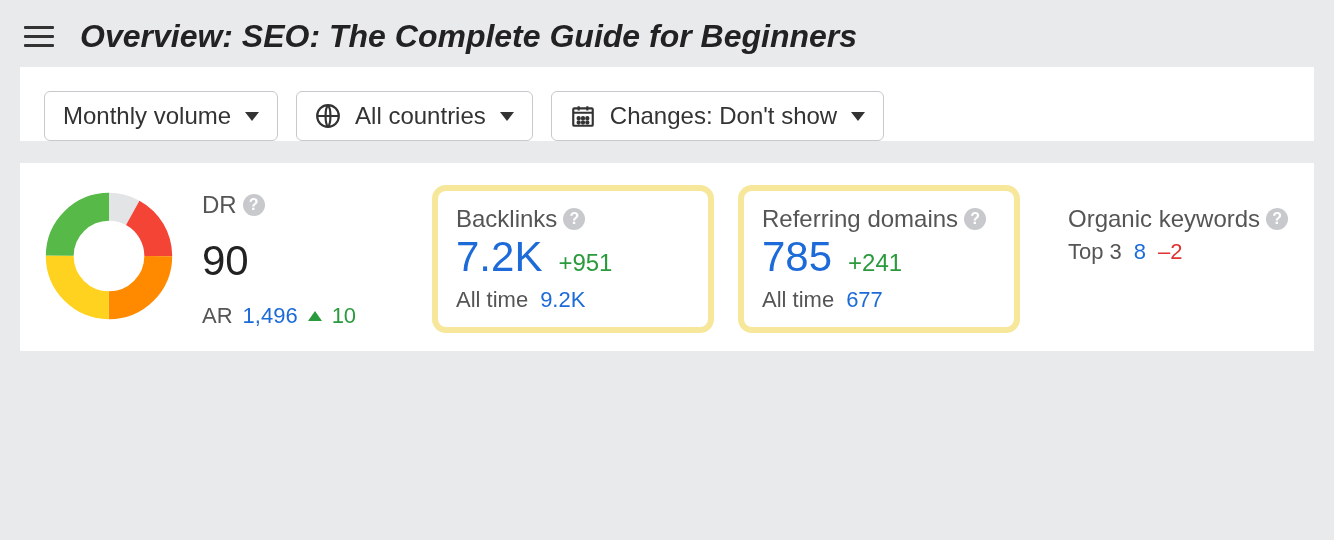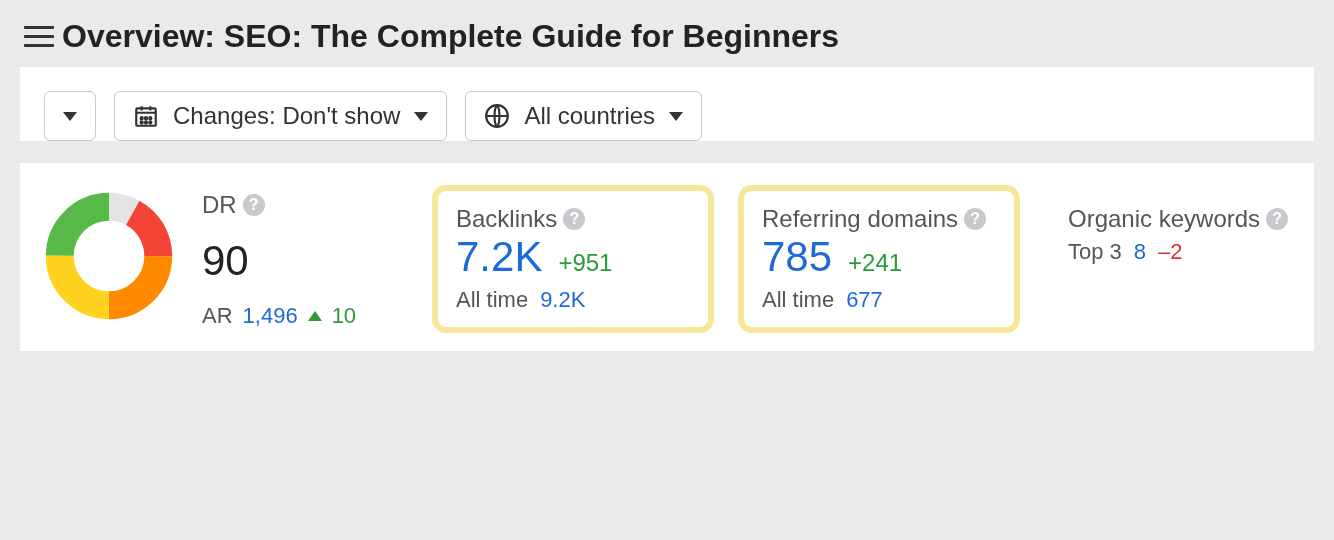--- a/index.html
+++ b/index.html
@@ -7,21 +7,22 @@
     font-family: -apple-system, BlinkMacSystemFont, "Segoe UI", Helvetica, Arial, sans-serif;
     background: #e9eaec;
     width: 1334px;
     height: 540px;
     overflow: hidden;
   }
   .topbar {
     display: flex;
     align-items: center;
     padding: 18px 24px 12px 24px;
-    gap: 8px;
+    gap: 26px;
+    font-style: italic;
   }
   .hamburger {
     display:flex; flex-direction:column; gap:6px;
     width:30px; cursor:pointer;
   }
   .hamburger span {
     display:block; height:3px; background:#333; border-radius:1px;
   }
   .page-title {
     font-size: 32px;
@@ -154,48 +155,49 @@
     <span></span>
       <span></span>
       <span></span>
   </div>
   <h1 class="page-title">Overview: SEO: The Complete Guide for Beginners</h1>
 </div>
 
 <div class="filters-panel">
   <div class="dropdowns">
     <div class="dropdown">
+      <span class="label">Monthly volume</span>
+      <span class="caret"></span>
+    </div>
+    <div class="dropdown">
+      <span class="globe-icon">
+        <svg viewBox="0 0 24 24" width="26" height="26" fill="none" stroke="#333" stroke-width="2">
+          <circle cx="12" cy="12" r="10"></circle>
+          <path d="M2 12h20M12 2c3 3 3 17 0 20M12 2c-3 3-3 17 0 20"></path>
+        </svg>
+      </span>
+      <span class="label">All countries</span>
       <span class="caret"></span>
     </div>
     <div class="dropdown">
       <span class="calendar-icon">
         <svg viewBox="0 0 24 24" width="26" height="26" fill="none" stroke="#333" stroke-width="2">
           <rect x="3" y="5" width="18" height="16" rx="1"></rect>
           <path d="M3 9h18M8 3v4M16 3v4"></path>
           <circle cx="8" cy="14" r="1" fill="#333"></circle>
             <circle cx="12" cy="14" r="1" fill="#333"></circle>
             <circle cx="16" cy="14" r="1" fill="#333"></circle>
           <circle cx="8" cy="18" r="1" fill="#333"></circle>
             <circle cx="12" cy="18" r="1" fill="#333"></circle>
             <circle cx="16" cy="18" r="1" fill="#333"></circle>
         </svg>
       </span>
       <span class="label">Changes: Don't show</span>
       <span class="caret"></span>
     </div>
-    <div class="dropdown">
-      <span class="globe-icon">
-        <svg viewBox="0 0 24 24" width="26" height="26" fill="none" stroke="#333" stroke-width="2">
-          <circle cx="12" cy="12" r="10"></circle>
-          <path d="M2 12h20M12 2c3 3 3 17 0 20M12 2c-3 3-3 17 0 20"></path>
-        </svg>
-      </span>
-      <span class="label">All countries</span>
-      <span class="caret"></span>
-    </div>
   </div>
 
 </div>
 
 <div class="metrics-panel">
 
   <div class="dr-block">
     <div class="donut">
       <svg width="130" height="130" viewBox="0 0 42 42">
         <circle cx="21" cy="21" r="15.9155" fill="none" stroke="#e3e4e6" stroke-width="9" stroke-dasharray="8 92" stroke-dashoffset="0"></circle>

